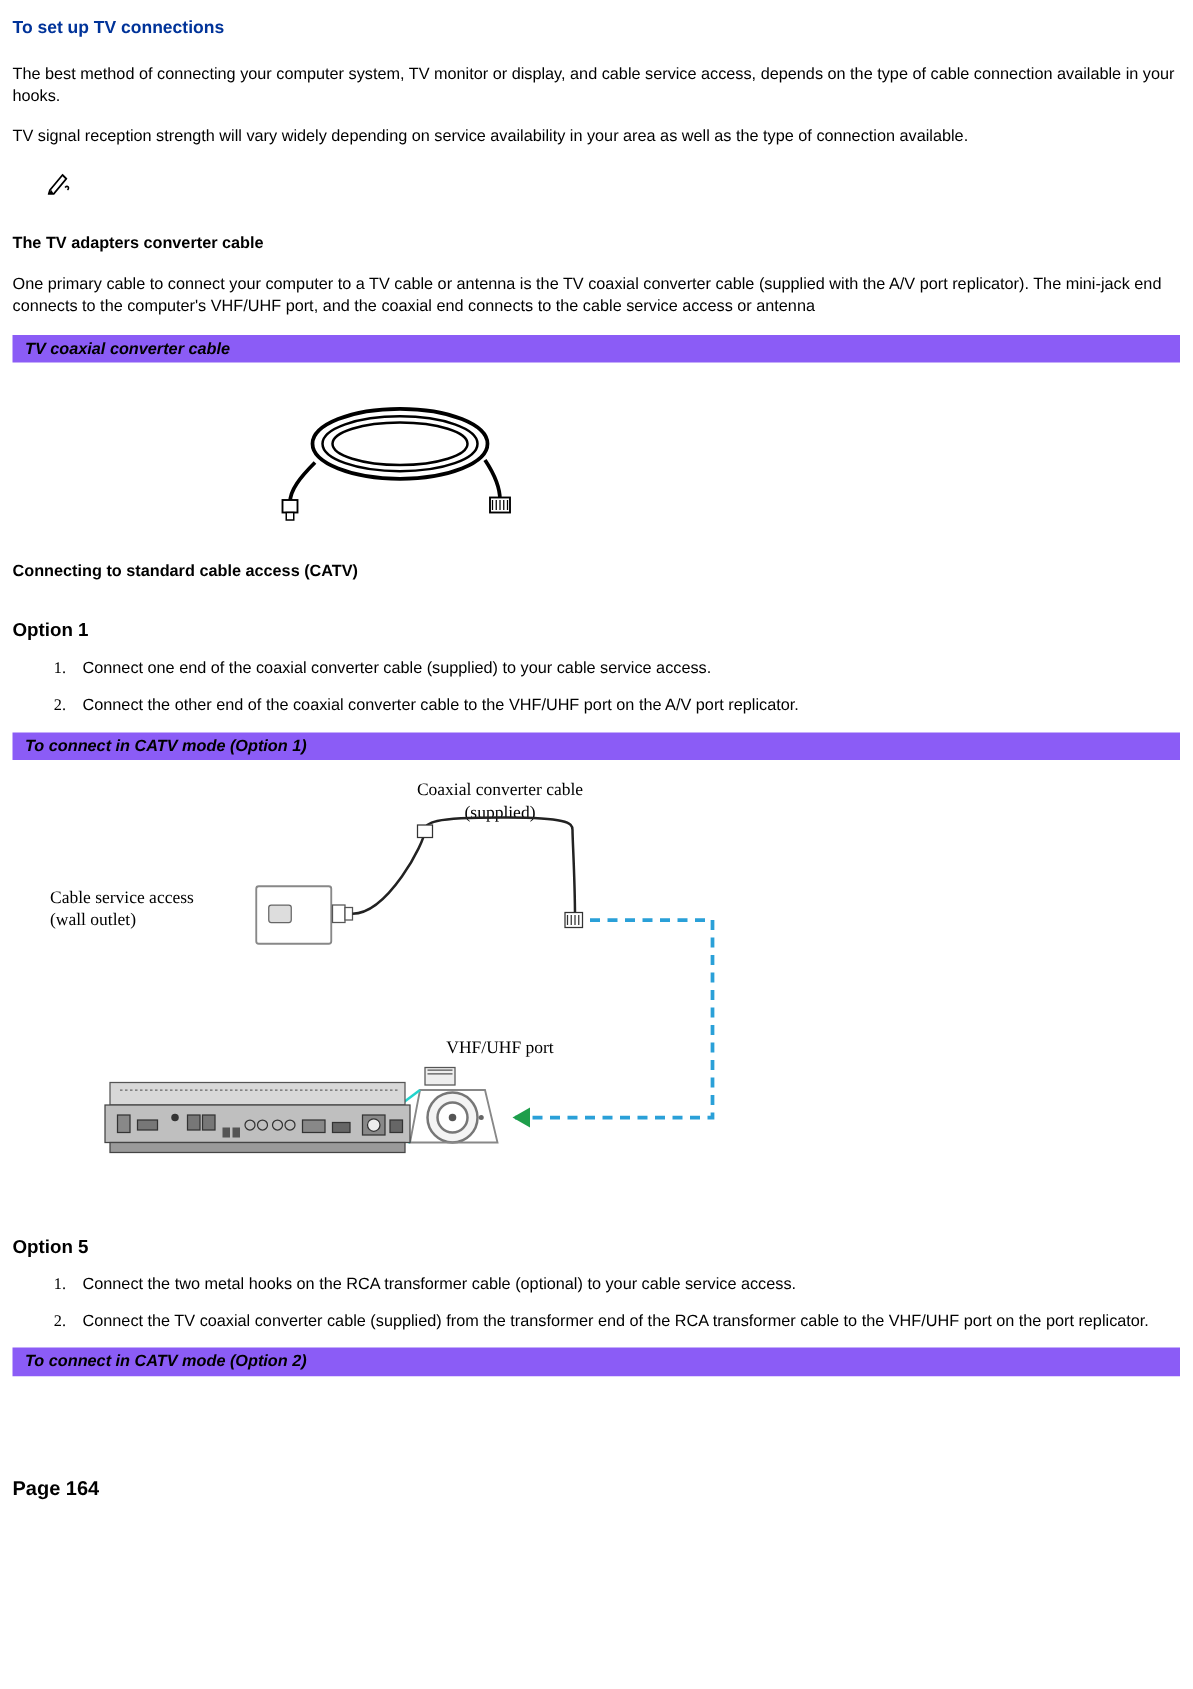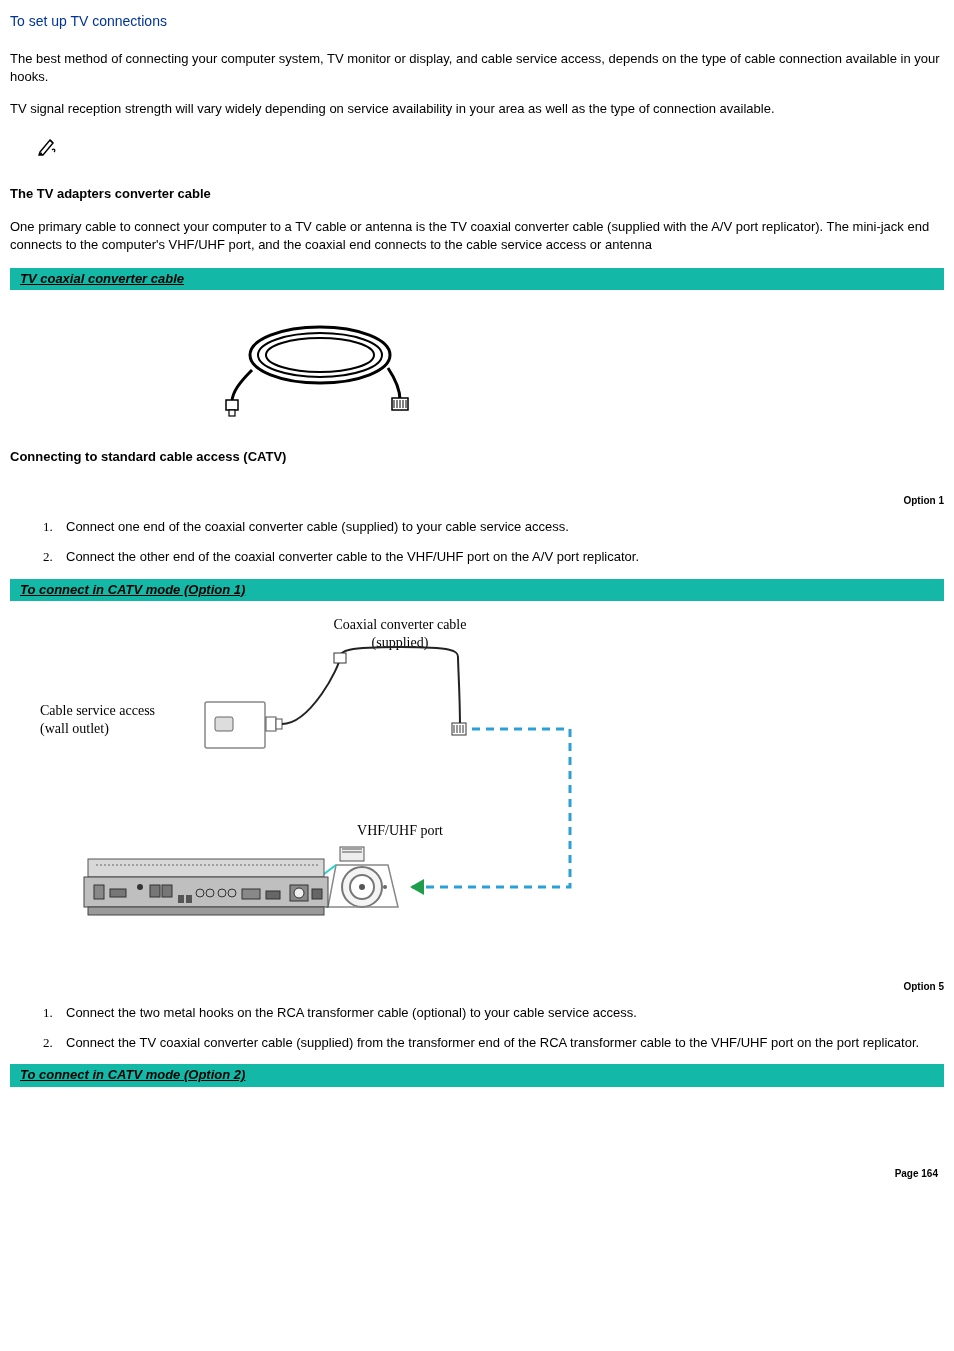--- a/index.html
+++ b/index.html
@@ -7,53 +7,51 @@
     font-size: 13px;
     color: #000;
     margin: 0;
     padding: 12px 10px 10px 10px;
     width: 934px;
     line-height: 1.4;
   }
   h1.page-title {
     color: #003399;
     font-size: 14px;
-    font-weight: normal;
+    font-weight: bold;
     margin: 0 0 18px 0;
   }
   p { margin: 0 0 14px 0; }
   .section-heading {
     font-weight: bold;
     margin: 28px 0 14px 0;
     font-size: 13px;
   }
   .option-heading {
     font-weight: bold;
     margin: 28px 0 10px 0;
-    font-size: 10px;
-    text-align: right;
+    font-size: 15px;
   }
   .note-block {
     margin: 20px 0 14px 0;
   }
   .note-icon {
     display: inline-block;
     vertical-align: -4px;
     margin-left: 28px;
     margin-right: 2px;
   }
   .callout-bar {
-    background: #14b8a6;
+    background: #8b5cf6;
     color: #000;
     font-weight: bold;
     font-style: italic;
     font-size: 13px;
     padding: 2px 20px 2px 10px;
     margin: 6px 0 6px 0;
-    text-decoration: underline;
   }
   .figure-box {
     text-align: left;
     margin: 10px 0 24px 0;
   }
   .cable-figure {
     margin: 20px 0 20px 200px;
   }
   .diagram-2 {
     margin: 0 0 20px 0;
@@ -68,23 +66,23 @@
     margin-bottom: 12px;
     font-family: Verdana, Geneva, sans-serif;
   }
   ol.steps li::marker {
     font-family: Georgia, 'Times New Roman', serif;
     font-size: 13px;
   }
   .page-footer {
     position: relative;
     margin-top: 80px;
-    text-align: right;
-    font-weight: bold;
-    font-size: 10px;
+    text-align: left;
+    font-weight: bold;
+    font-size: 16px;
     padding-right: 6px;
   }
   svg { display: block; }
 </style>
 </head>
 <body>
 
 
 
 <h1 class="page-title">To set up TV connections</h1>

